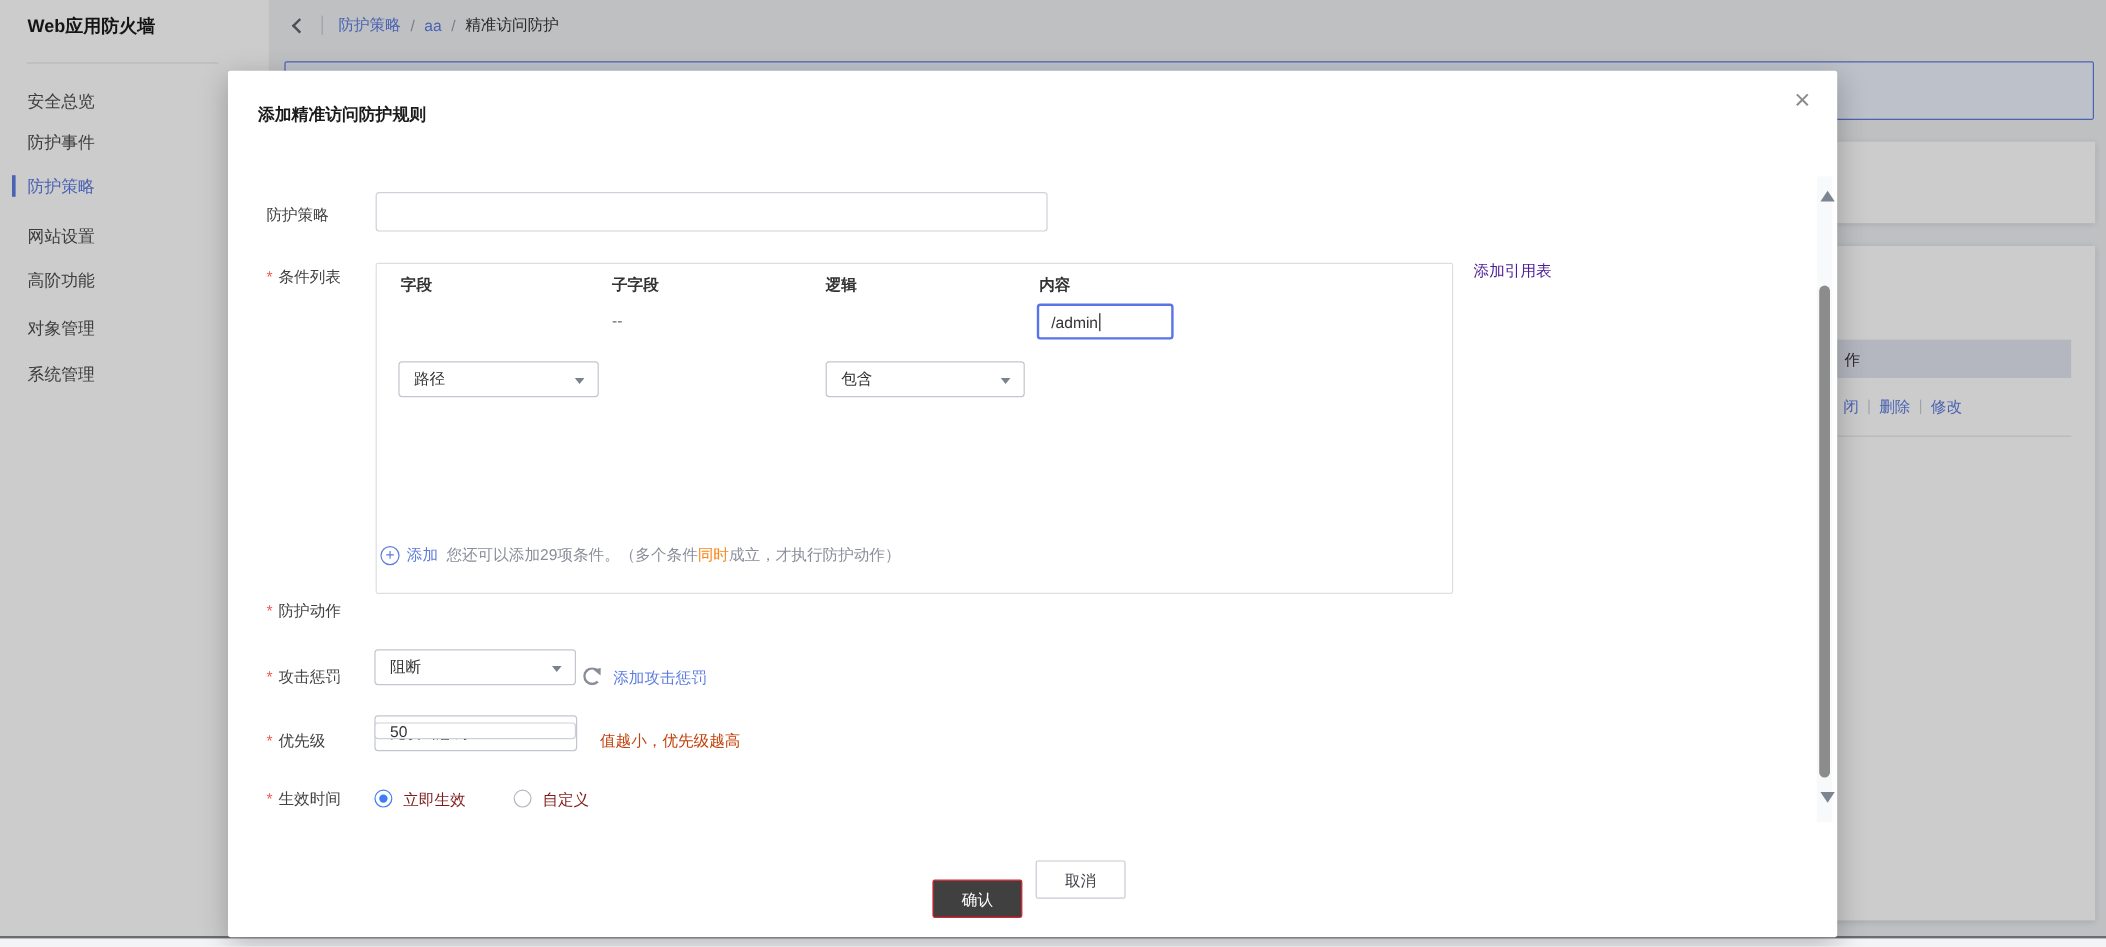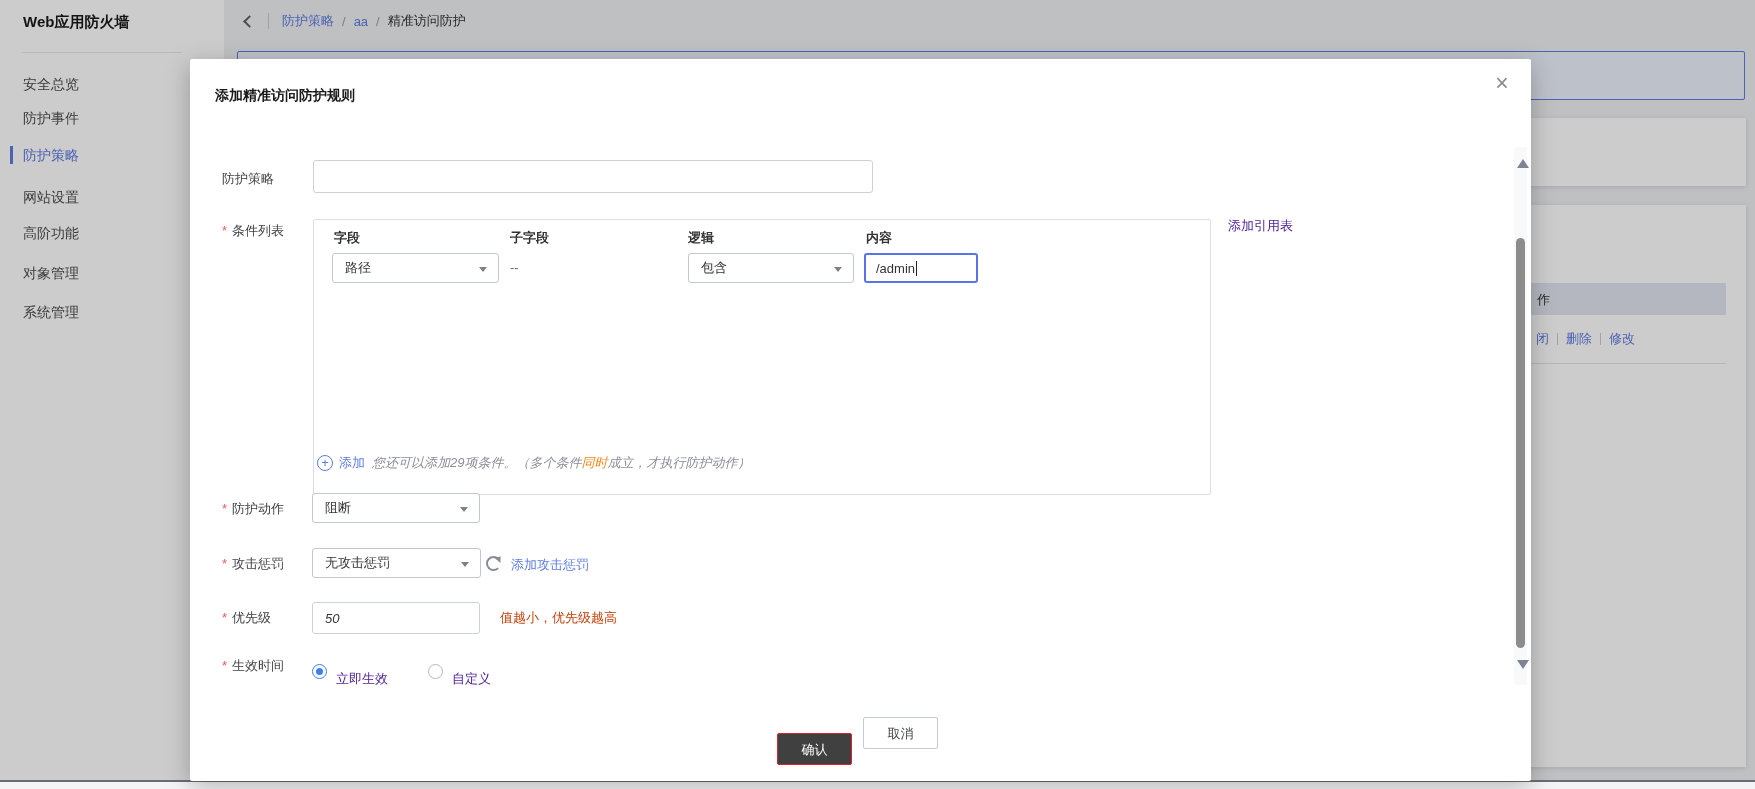--- a/index.html
+++ b/index.html
@@ -40,46 +40,46 @@
   
   .modal { position:absolute; left:190px; top:59px; width:1341px; height:722px; background:#ffffff; border-radius:2px; box-shadow:0 6px 24px rgba(0,0,0,.25); z-index:60; }
   .modal-title { position:absolute; left:25px; top:28px; font-size:14px; font-weight:bold; color:#1a1a1a; }
   .modal-close { position:absolute; left:1296px; top:8px; width:32px; height:32px; font-size:23px; line-height:32px; text-align:center; color:#8c8c8c; cursor:pointer; }
 
   .form-label { position:absolute; left:32px; color:#424242; }
   .req-star { color:#f05b56; margin-right:5px; }
 
   .text-input { position:absolute; background:#fff; border:1px solid #cdd1d9; border-radius:3px; padding:0 12px; font-size:13px; color:#333; font-family:inherit; outline:none; }
 
-  .dropdown { position:absolute; height:30px; background:#fff; border:1px solid #c2c6ce; border-radius:3px; display:flex; align-items:center; padding:0 12px; cursor:pointer; color:#333; }
+  .dropdown { position:absolute; height:30px; background:#fff; border:1px solid #c2c6ce; border-radius:3px; display:flex; align-items:center; padding:0 12px; cursor:pointer; color:#333;margin-top:48px; }
   .chevron-down { position:absolute; right:11px; top:13px; width:0; height:0; border-left:4px solid transparent; border-right:4px solid transparent; border-top:5px solid #7c828c; }
 
   .cond-table { position:absolute; left:123px; top:160px; width:898px; height:276px; border:1px solid #dcdee3; border-radius:2px; background:#fff; }
   .col-header { position:absolute; top:9px; font-weight:bold; color:#333; }
   .subfield-value { position:absolute; left:196px; top:40px; color:#666; }
   .focused-input { position:absolute; left:550px; top:33px; width:114px; height:30px; border:2px solid #5874e8; border-radius:3px; background:#fff; display:flex; align-items:center; padding:0 10px; cursor:text; }
   .caret { display:inline-block; width:1px; height:15px; background:#222; margin-left:1px; }
 
   .add-row { position:absolute; left:127px; top:395px; height:18px; display:flex; align-items:center; }
   .add-icon { width:16px; height:16px; border:1px solid #5e7ce0; border-radius:50%; color:#5e7ce0; font-size:13px; line-height:14px; text-align:center; margin-right:6px; }
   .add-label { color:#5e7ce0; cursor:pointer; }
-  .add-hint { color:#8a8e99; margin-left:7px;font-style:italic; }
+  .add-hint { color:#8a8e99; margin-left:7px; }
   .hint-em { color:#fa8616; }
   .ref-link { position:absolute; left:1038px; top:158px; color:#4c1d95; cursor:pointer; }
 
   .refresh-icon { position:absolute; left:296px; top:497px; width:15px; height:15px; border:2px solid #878c96; border-radius:50%; border-right-color:transparent; cursor:pointer; }
   .refresh-icon::after { content:""; position:absolute; right:-4px; top:-2px; width:0; height:0; border-left:4px solid transparent; border-right:4px solid transparent; border-bottom:5px solid #878c96; transform:rotate(40deg); }
   .penalty-link { position:absolute; left:321px; top:497px; color:#5e7ce0; cursor:pointer; }
   .priority-hint { position:absolute; left:310px; top:550px; color:#c2410c; }
 
   .radio-group { position:absolute; left:122px; top:595px; display:flex; align-items:center; }
   .radio { width:15px; height:15px; border-radius:50%; border:1px solid #b4b8c0; background:#fff; position:relative; cursor:pointer; }
   .radio.selected { border:1px solid #3d7ff3; }
   .radio.selected::after { content:""; position:absolute; left:3px; top:3px; width:7px; height:7px; border-radius:50%; background:#3d7ff3; }
-  .radio-label { margin:16px 0 0 9px; color:#4c1d95; cursor:pointer; }
+  .radio-label { margin:4px 0 0 9px; color:#7f1d1d; cursor:pointer; }
   .radio-gap { width:40px; }
 
   .btn { position:absolute; top:658px; width:75px; height:32px; border-radius:2px; font-size:13px; text-align:center; line-height:32px; cursor:pointer; }
   .btn-confirm { left:587px; background:#404040; color:#ffffff; border:1px solid #e0202e;margin-top:16px; }
   .btn-cancel { left:673px; background:#ffffff; color:#40434a; border:1px solid #c6cad2; }
 
   .scroll-track { position:absolute; left:1324px; top:88px; width:13px; height:538px; background:#f8f9fb; cursor:pointer; }
   .scroll-up { position:absolute; left:1327px; top:100px; width:0; height:0; border-left:6px solid transparent; border-right:6px solid transparent; border-bottom:9px solid #7d8492; cursor:pointer; }
   .scroll-down { position:absolute; left:1327px; top:601px; width:0; height:0; border-left:6px solid transparent; border-right:6px solid transparent; border-top:9px solid #7d8492; cursor:pointer; }
   .scroll-thumb { position:absolute; left:1326px; top:179px; width:9px; height:410px; border-radius:5px; background:#8c8c8c; cursor:pointer; }
@@ -186,21 +186,21 @@
     <div class="dropdown" style="left:122px; top:489px; width:169px;">
       <span>无攻击惩罚</span>
       <span class="chevron-down"></span>
     </div>
     <span class="refresh-icon"></span>
     <span class="penalty-link">添加攻击惩罚</span>
 
     <div class="form-label" style="top:550px;">
       <span class="req-star">*</span><span>优先级</span>
     </div>
-    <input class="text-input" style="left: 122px; top: 543px; width: 168px; height: 32px; font-style: italic;" value="50">
+    <input class="text-input" style="left: 122px; top: 543px; width: 168px; height: 14px;" value="50">
     <div class="priority-hint">值越小，优先级越高</div>
 
     <div class="form-label" style="top:598px;">
       <span class="req-star">*</span><span>生效时间</span>
     </div>
     <div class="radio-group">
       <span class="radio selected"></span>
       <span class="radio-label">立即生效</span>
       <span class="radio-gap"></span>
       <span class="radio"></span>

